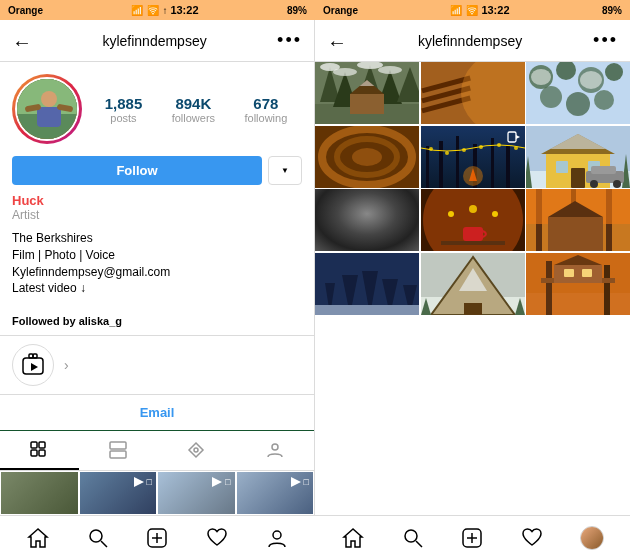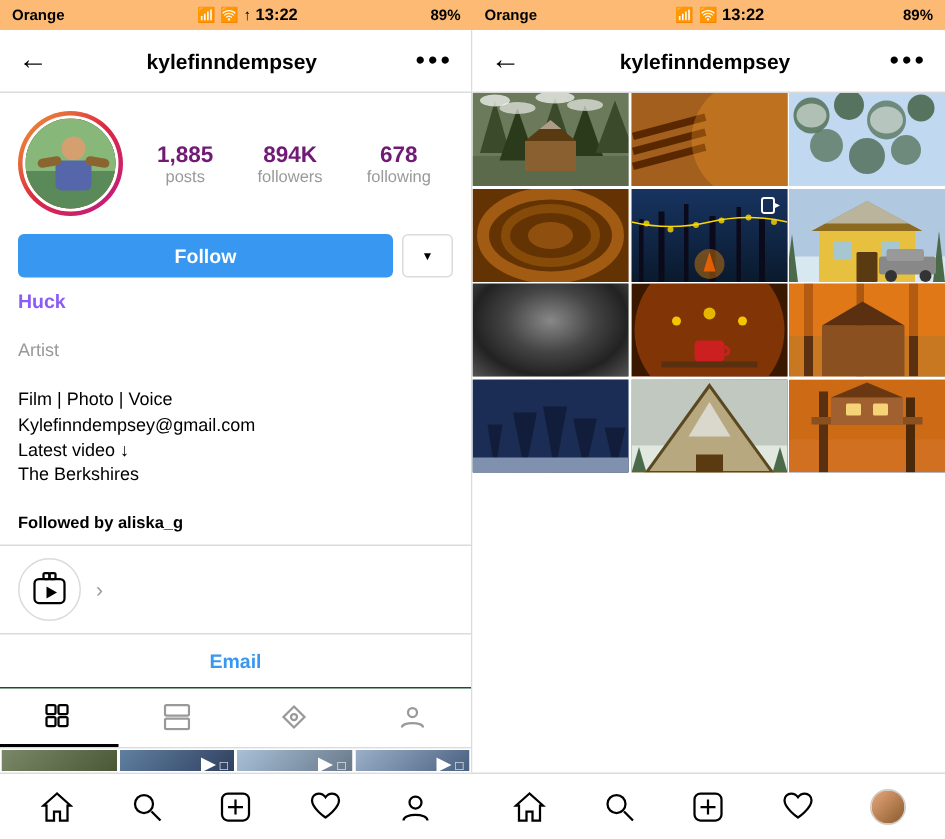--- a/index.html
+++ b/index.html
@@ -69,21 +69,21 @@
       border-bottom: 1px solid #dbdbdb;
       height: 42px;
     }
     .header-back {
       font-size: 20px;
       color: #000;
       cursor: pointer;
     }
     .header-title {
       font-size: 14px;
-      font-weight: 700;
+      font-weight: 400;
       color: #000;
     }
     .header-more {
       font-size: 18px;
       color: #000;
       letter-spacing: 2px;
       cursor: pointer;
     }
 
     
@@ -129,21 +129,21 @@
       justify-content: space-around;
     }
     .stat-item {
       display: flex;
       flex-direction: column;
       align-items: center;
     }
     .stat-num {
       font-size: 15px;
       font-weight: 700;
-      color: #701a75;
+      color: #0c4a6e;
     }
     .stat-label {
       font-size: 11px;
       color: #999;
     }
 
     
     .follow-row {
       display: flex;
       padding: 4px 12px 8px 12px;
@@ -173,27 +173,27 @@
       color: #000;
     }
 
     
     .bio {
       padding: 0 12px 6px 12px;
     }
     .bio-name {
       font-size: 13px;
       font-weight: 700;
-      color: #8b5cf6;
-      margin-bottom: 18px;
+      color: #ef4444;
+      margin-bottom: 0;
     }
     .bio-job {
       font-size: 12px;
       color: #999;
-      margin-bottom: 18px;
+      margin-bottom: 8px;
     }
     .bio-text {
       font-size: 12px;
       color: #000;
       line-height: 1.4;
     }
     .bio-link {
       font-size: 12px;
       color: #003569;
       text-decoration: none;
@@ -447,24 +447,24 @@
     <div class="follow-row">
       <button class="follow-btn">Follow</button>
       <button class="dropdown-btn">
         <span style="font-size:8px;">▼</span>
       </button>
     </div>
 
     <div class="bio">
       <div class="bio-name">Huck</div>
       <div class="bio-job">Artist</div>
+      <div class="bio-text">The Berkshires</div>
       <div class="bio-text" style="white-space:pre-line;">Film | Photo | Voice
 Kylefinndempsey@gmail.com
 Latest video ↓</div>
-      <div class="bio-text">The Berkshires</div>
       <div class="bio-followed">
         <span>Followed by</span> <span style="color:#000;font-weight:600;">aliska_g</span>
       </div>
     </div>
 
     <div class="igtv-row">
       <div class="igtv-icon">
         <svg viewBox="0 0 26 26" width="26" height="26">
           <rect x="3" y="6" width="20" height="16" rx="3" fill="none" stroke="#000" stroke-width="1.5"></rect>
           <rect x="9" y="2" width="4" height="4" rx="1" fill="none" stroke="#000" stroke-width="1.5"></rect>

